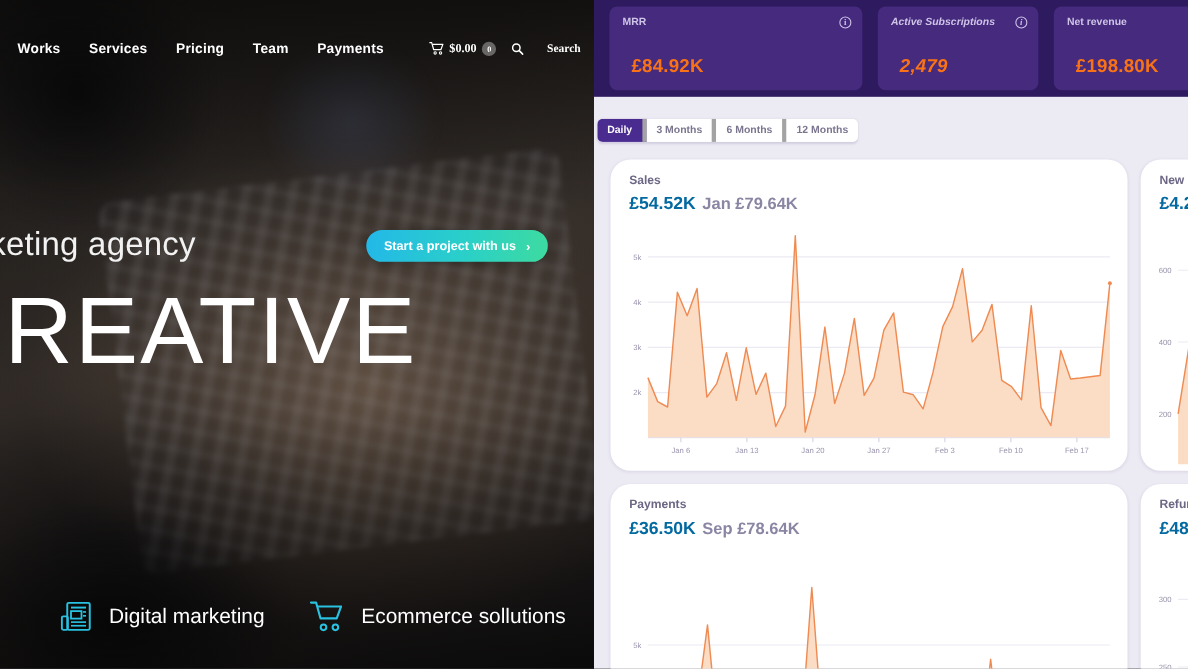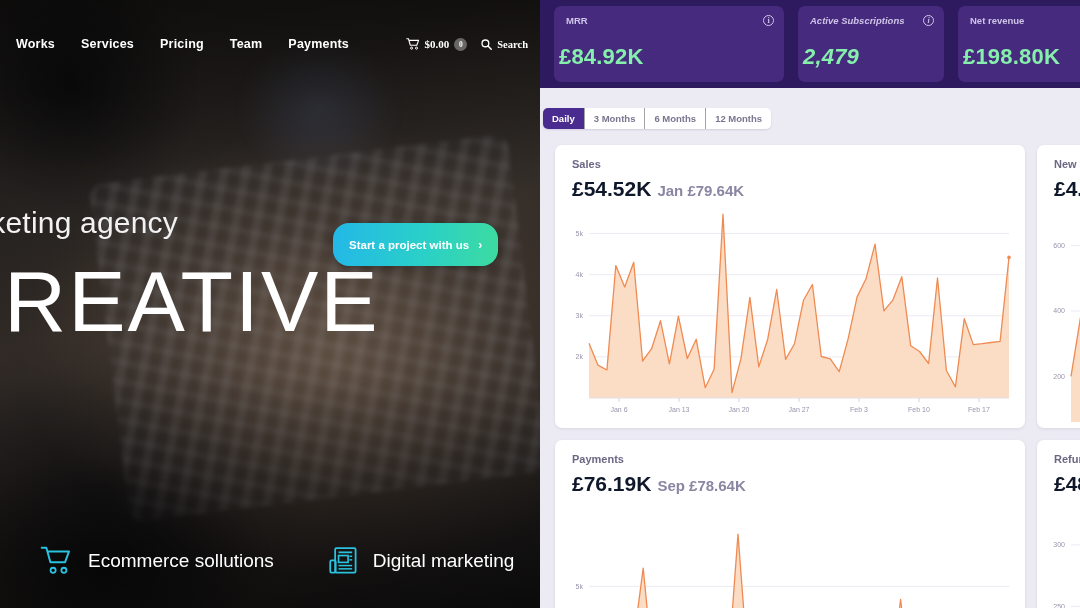--- a/index.html
+++ b/index.html
@@ -62,38 +62,38 @@
   }
   .nav-right { margin-left:auto; display:flex; align-items:center; gap:14px; margin-right:12px;font-family:Liberation Serif, serif; }
   .cart { display:flex; align-items:center; gap:5px; cursor:pointer; }
   .cart-price { color:#fff; font-size:11px; font-weight:bold; }
   .cart-badge {
     width:13px; height:13px; border-radius:50%;
     background:rgba(255,255,255,.35); color:#fff;
     font-size:7.5px; display:flex; align-items:center; justify-content:center;
     font-weight:bold;
   }
-  .search-box { display:flex; gap:5px; cursor:pointer; }
+  .search-box { display:flex; gap:21px; cursor:pointer; }
   .search-label { color:#fff; font-size:10.5px; font-weight:bold; }
 
   
   .hero { position:absolute; left:0; top:0; width:540px; height:608px; z-index:4; }
   .hero-sub {
     position:absolute; left:-62px; top:206px;
     color:#f2f2f2; font-size:30px; font-weight:300; letter-spacing:.2px;
     white-space:nowrap;
   }
   .hero-title {
     position:absolute; left:-150px; top:258px;
     color:#fff; font-size:86px; font-weight:400; letter-spacing:2px;
     white-space:nowrap; line-height:1;
   }
   .cta {
-    position:absolute; left:333px; top:223px;
-    height:43px; padding:0 16px;
+    position:absolute; left:333px; top:209px;
+    height:29px; padding:0 16px;
     display:flex; align-items:center; gap:9px;
     border-radius:16px; cursor:pointer;
     background:linear-gradient(95deg,#23b8e8 0%,#2ad0c8 55%,#3ddba0 100%);
     box-shadow:0 2px 8px rgba(0,0,0,.3);
   }
   .cta-text { color:#fff; font-size:11.5px; font-weight:bold; white-space:nowrap; }
   .cta-arrow { color:#fff; font-size:12px; font-weight:bold; }
 
   .features {
     position:absolute; left:0; bottom:32px; width:540px;
@@ -124,22 +124,22 @@
     flex:0 0 auto;
   }
   .kpi-1 { width:230px; }
   .kpi-2 { width:146px;font-style:italic; }
   .kpi-3 { width:180px; }
   .kpi-label {
     color:#cfc4e8; font-size:9.5px; font-weight:bold; line-height:1.25;
     max-width:120px;
   }
   .kpi-value {
-    position:absolute; left:5px; bottom:12px;
-    color:#86efac; font-size:22px; font-weight:bold; letter-spacing:.2px;
+    position:absolute; left:20px; bottom:12px;
+    color:#f97316; font-size:17px; font-weight:bold; letter-spacing:.2px;
   }
   .kpi-info {
     position:absolute; right:10px; top:9px;
     width:11px; height:11px; border-radius:50%;
     border:1.2px solid #cfc4e8; color:#cfc4e8;
     font-size:8px; font-weight:bold;
     display:flex; align-items:center; justify-content:center;
     font-family:"Liberation Serif", serif;
     cursor:pointer;
   }
@@ -147,41 +147,41 @@
   .tabs {
     position:absolute; left:3px; top:108px;
     display:flex; border-radius:5px; overflow:hidden;
     box-shadow:0 1px 2px rgba(60,40,110,.14);
   }
   .tab {
     height:21px; padding:0 9px;
     display:flex; align-items:center;
     background:#fff; color:#7b7590;
     font-size:9.5px; font-weight:bold;
-    border-right:1px solid #a3a3a3;
+    border-right:4px solid #a3a3a3;
     cursor:pointer; white-space:nowrap;
   }
   .tab:last-child { border-right:none; }
   .tab.active { background:#4a2b8f; color:#fff; }
 
   .card {
-    position:absolute; background:#fff; border-radius:7px;
+    position:absolute; background:#fff; border-radius:18px;
     box-shadow:0 1px 3px rgba(70,50,120,.10);
   }
   .card-sales    { left:15px;  top:145px; width:470px; height:283px; }
   .card-newsales { left:497px; top:145px; width:260px; height:283px; }
   .card-pay      { left:15px;  top:440px; width:470px; height:283px; }
   .card-refunds  { left:497px; top:440px; width:260px; height:283px; }
 
   .card-title {
     position:absolute; left:17px; top:13px;
     color:#6d6785; font-size:11px; font-weight:bold; white-space:nowrap;
   }
   .card-figs { position:absolute; left:17px; top:32px; display:flex; align-items:baseline; gap:6px; white-space:nowrap; }
-  .card-amount { color:#0f172a; font-size:21px; font-weight:bold; }
+  .card-amount { color:#0369a1; font-size:16px; font-weight:bold; }
   .card-prev { color:#8b85a3; font-size:15px; font-weight:bold; }
 
   .plot { position:absolute; left:0; top:62px; width:100%; height:221px; }
   .plot svg { display:block; width:100%; height:100%; }
   .tickText { font-family:"Liberation Sans",sans-serif; font-size:7px; fill:#9a93ad; }
 </style>
 </head>
 <body>
 
 <div id="website">
@@ -222,40 +222,40 @@
   <div class="hero">
     <div class="hero-sub">marketing agency</div>
     <div class="hero-title">N CREATIVE</div>
     <div class="cta">
       <span class="cta-text">Start a project with us</span>
       <span class="cta-arrow">›</span>
     </div>
   </div>
 
   <div class="features">
-    <div class="feature feature-1">
-      <svg width="34" height="30" viewBox="0 0 22 20">
-        <path d="M0.8 1.2h3.1l2.7 9.6h9.8L19 3.6H5.3" fill="none" stroke="#29c2e0" stroke-width="1.3" stroke-linejoin="round" stroke-linecap="round"></path>
-        <circle cx="8.4" cy="16.2" r="1.7" fill="none" stroke="#29c2e0" stroke-width="1.2"></circle>
-        <circle cx="15.6" cy="16.2" r="1.7" fill="none" stroke="#29c2e0" stroke-width="1.2"></circle>
-      </svg>
-      <span class="feature-label">Ecommerce sollutions</span>
-    </div>
     <div class="feature feature-2">
       <svg width="30" height="30" viewBox="0 0 22 22">
         <rect x="4.5" y="1.5" width="15" height="18" rx="1" fill="none" stroke="#29c2e0" stroke-width="1.3"></rect>
         <rect x="0.9" y="10.5" width="4" height="9" rx="1" fill="none" stroke="#29c2e0" stroke-width="1.3"></rect>
         <rect x="7" y="4" width="10" height="1.3" fill="#29c2e0"></rect>
         <rect x="7" y="7" width="7" height="5" fill="none" stroke="#29c2e0" stroke-width="1.2"></rect>
         <rect x="15" y="7" width="2" height="1.1" fill="#29c2e0"></rect>
         <rect x="15" y="9.6" width="2" height="1.1" fill="#29c2e0"></rect>
         <rect x="7" y="13.8" width="10" height="1.1" fill="#29c2e0"></rect>
         <rect x="7" y="16.2" width="10" height="1.1" fill="#29c2e0"></rect>
       </svg>
       <span class="feature-label">Digital marketing</span>
+    </div>
+    <div class="feature feature-1">
+      <svg width="34" height="30" viewBox="0 0 22 20">
+        <path d="M0.8 1.2h3.1l2.7 9.6h9.8L19 3.6H5.3" fill="none" stroke="#29c2e0" stroke-width="1.3" stroke-linejoin="round" stroke-linecap="round"></path>
+        <circle cx="8.4" cy="16.2" r="1.7" fill="none" stroke="#29c2e0" stroke-width="1.2"></circle>
+        <circle cx="15.6" cy="16.2" r="1.7" fill="none" stroke="#29c2e0" stroke-width="1.2"></circle>
+      </svg>
+      <span class="feature-label">Ecommerce sollutions</span>
     </div>
   </div>
 </div>
 
 <div id="dash">
   <div class="dash-band"></div>
 
   <div class="kpis">
     <div class="kpi kpi-1">
       <div class="kpi-label">MRR</div>
@@ -334,21 +334,21 @@
           <polygon points="34,215 34.0,169.3 45.1,100.7 56.1,172.5 67.2,100.7 78.2,195.4 89.3,110.5 100.3,156.2 111.4,185.6 122.4,81.1 133.5,166.0 144.5,126.8 155.6,175.8 166.6,71.3 177.7,149.7 188.7,188.9 199.8,107.2 210.8,162.8 221.9,136.6 232.9,179.1 244.0,77.8 244,215" fill="#fbdcc4"></polygon>
           <polyline points="34.0,169.3 45.1,100.7 56.1,172.5 67.2,100.7 78.2,195.4 89.3,110.5 100.3,156.2 111.4,185.6 122.4,81.1 133.5,166.0 144.5,126.8 155.6,175.8 166.6,71.3 177.7,149.7 188.7,188.9 199.8,107.2 210.8,162.8 221.9,136.6 232.9,179.1 244.0,77.8" fill="none" stroke="#ef8b52" stroke-width="1.3" stroke-linejoin="round"></polyline>
           <circle cx="244" cy="77.84375" r="1.8" fill="#ef8b52"></circle>
         </svg>
       </div>
   </div>
 
   <div class="card card-pay">
     <div class="card-title">Payments</div>
     <div class="card-figs">
-      <span class="card-amount">£76.19K</span>
+      <span class="card-amount">£36.50K</span>
       <span class="card-prev">Sep £78.64K</span>
     </div>
     <div class="plot">
         <svg viewBox="0 0 470 221">
           <line x1="34" y1="149.6875" x2="454" y2="149.6875" stroke="#eceaf2" stroke-width="1"></line>
           <text class="tickText" x="28" y="152.1875" text-anchor="end">4k</text>
           <line x1="34" y1="84.375" x2="454" y2="84.375" stroke="#eceaf2" stroke-width="1"></line>
           <text class="tickText" x="28" y="86.875" text-anchor="end">5k</text>
           <polygon points="34,215 34.0,215.0 47.5,208.5 61.1,137.9 74.6,169.3 88.2,66.1 101.7,205.2 115.3,215.0 128.8,215.0 142.4,215.0 155.9,215.0 169.5,215.0 183.0,32.1 196.6,211.7 210.1,215.0 223.7,188.9 237.2,215.0 250.8,165.4 264.3,213.7 277.9,215.0 291.4,174.5 305.0,215.0 318.5,215.0 332.1,211.7 345.6,97.4 359.2,215.0 372.7,190.2 386.3,215.0 399.8,153.6 413.4,213.7 426.9,215.0 440.5,215.0 454.0,215.0 454,215" fill="#fbdcc4"></polygon>
           <polyline points="34.0,215.0 47.5,208.5 61.1,137.9 74.6,169.3 88.2,66.1 101.7,205.2 115.3,215.0 128.8,215.0 142.4,215.0 155.9,215.0 169.5,215.0 183.0,32.1 196.6,211.7 210.1,215.0 223.7,188.9 237.2,215.0 250.8,165.4 264.3,213.7 277.9,215.0 291.4,174.5 305.0,215.0 318.5,215.0 332.1,211.7 345.6,97.4 359.2,215.0 372.7,190.2 386.3,215.0 399.8,153.6 413.4,213.7 426.9,215.0 440.5,215.0 454.0,215.0" fill="none" stroke="#ef8b52" stroke-width="1.3" stroke-linejoin="round"></polyline>

